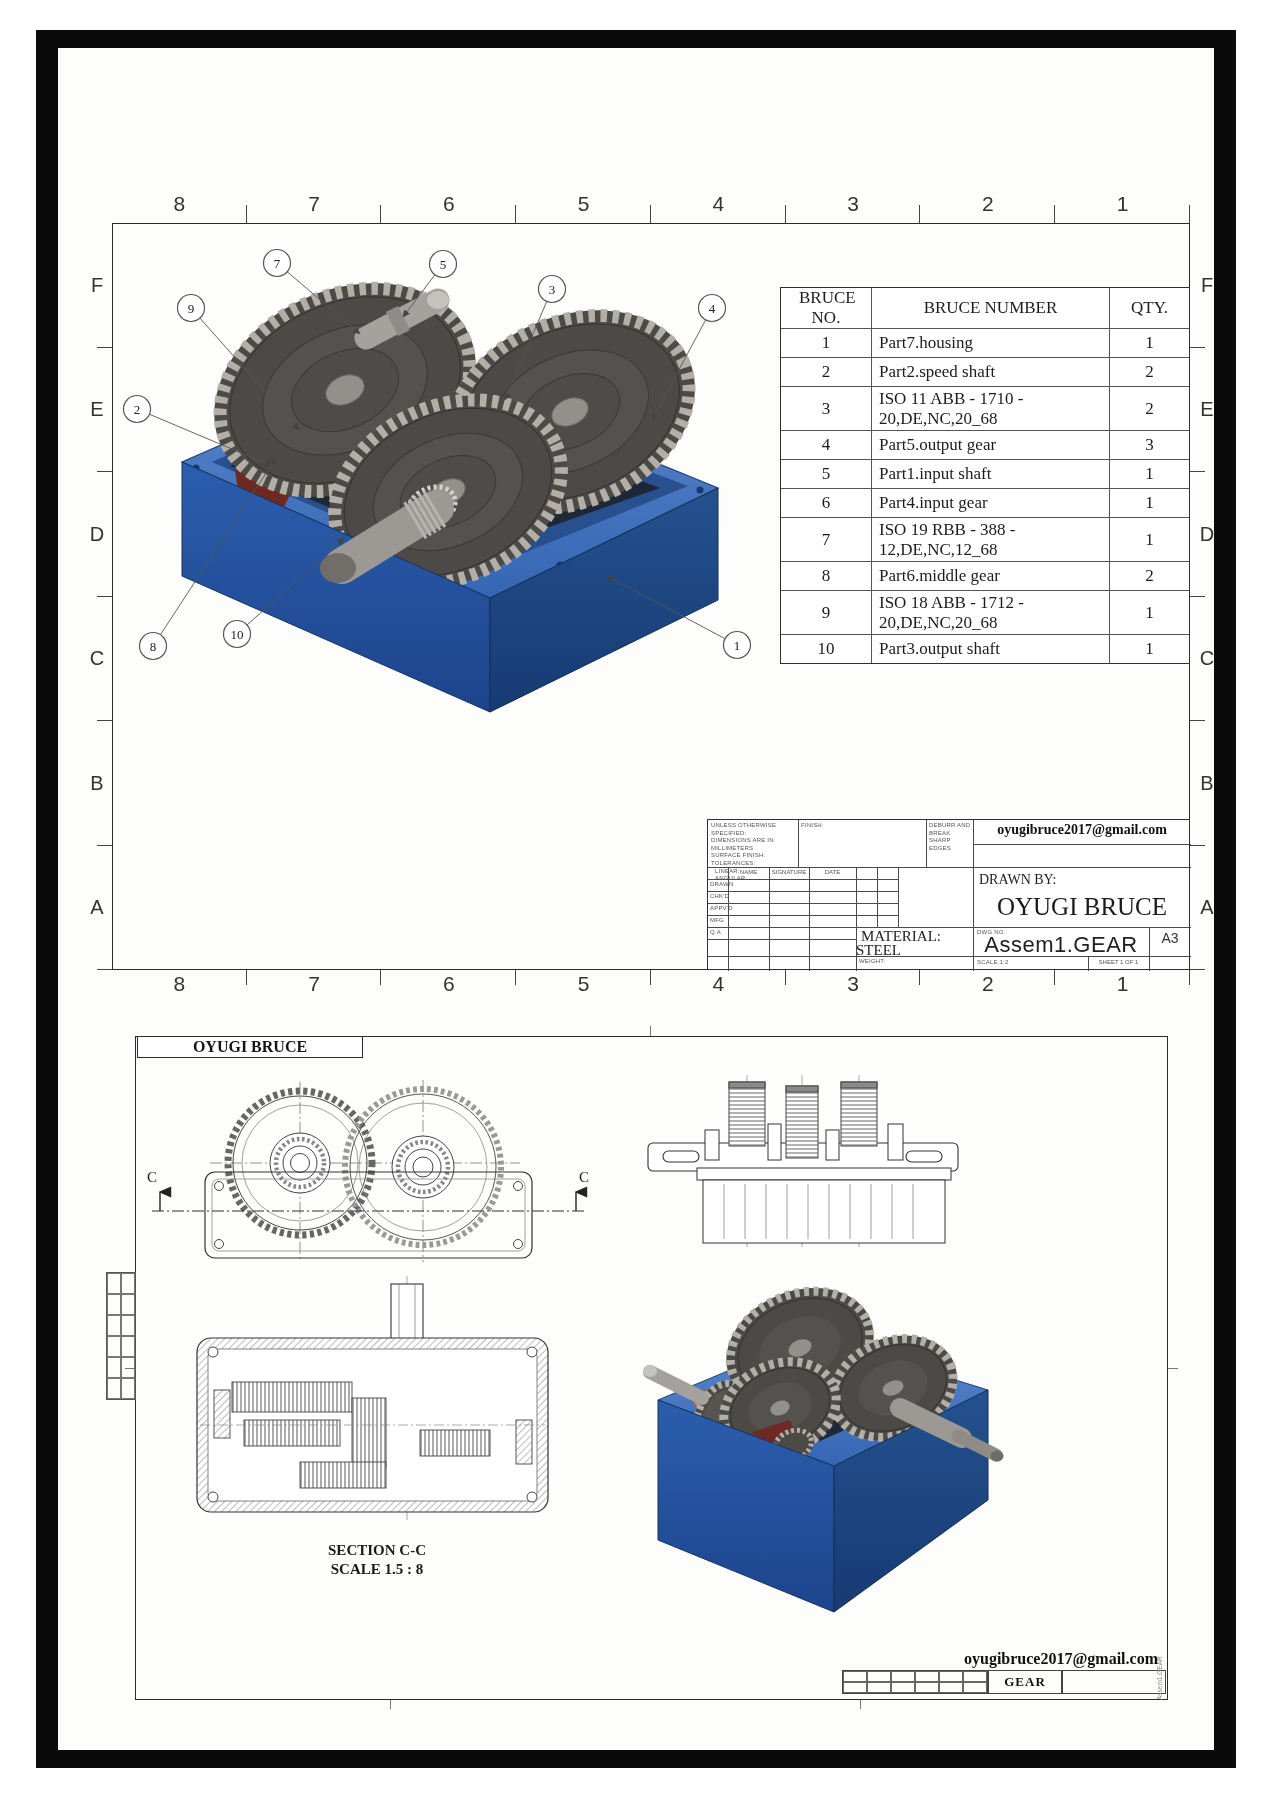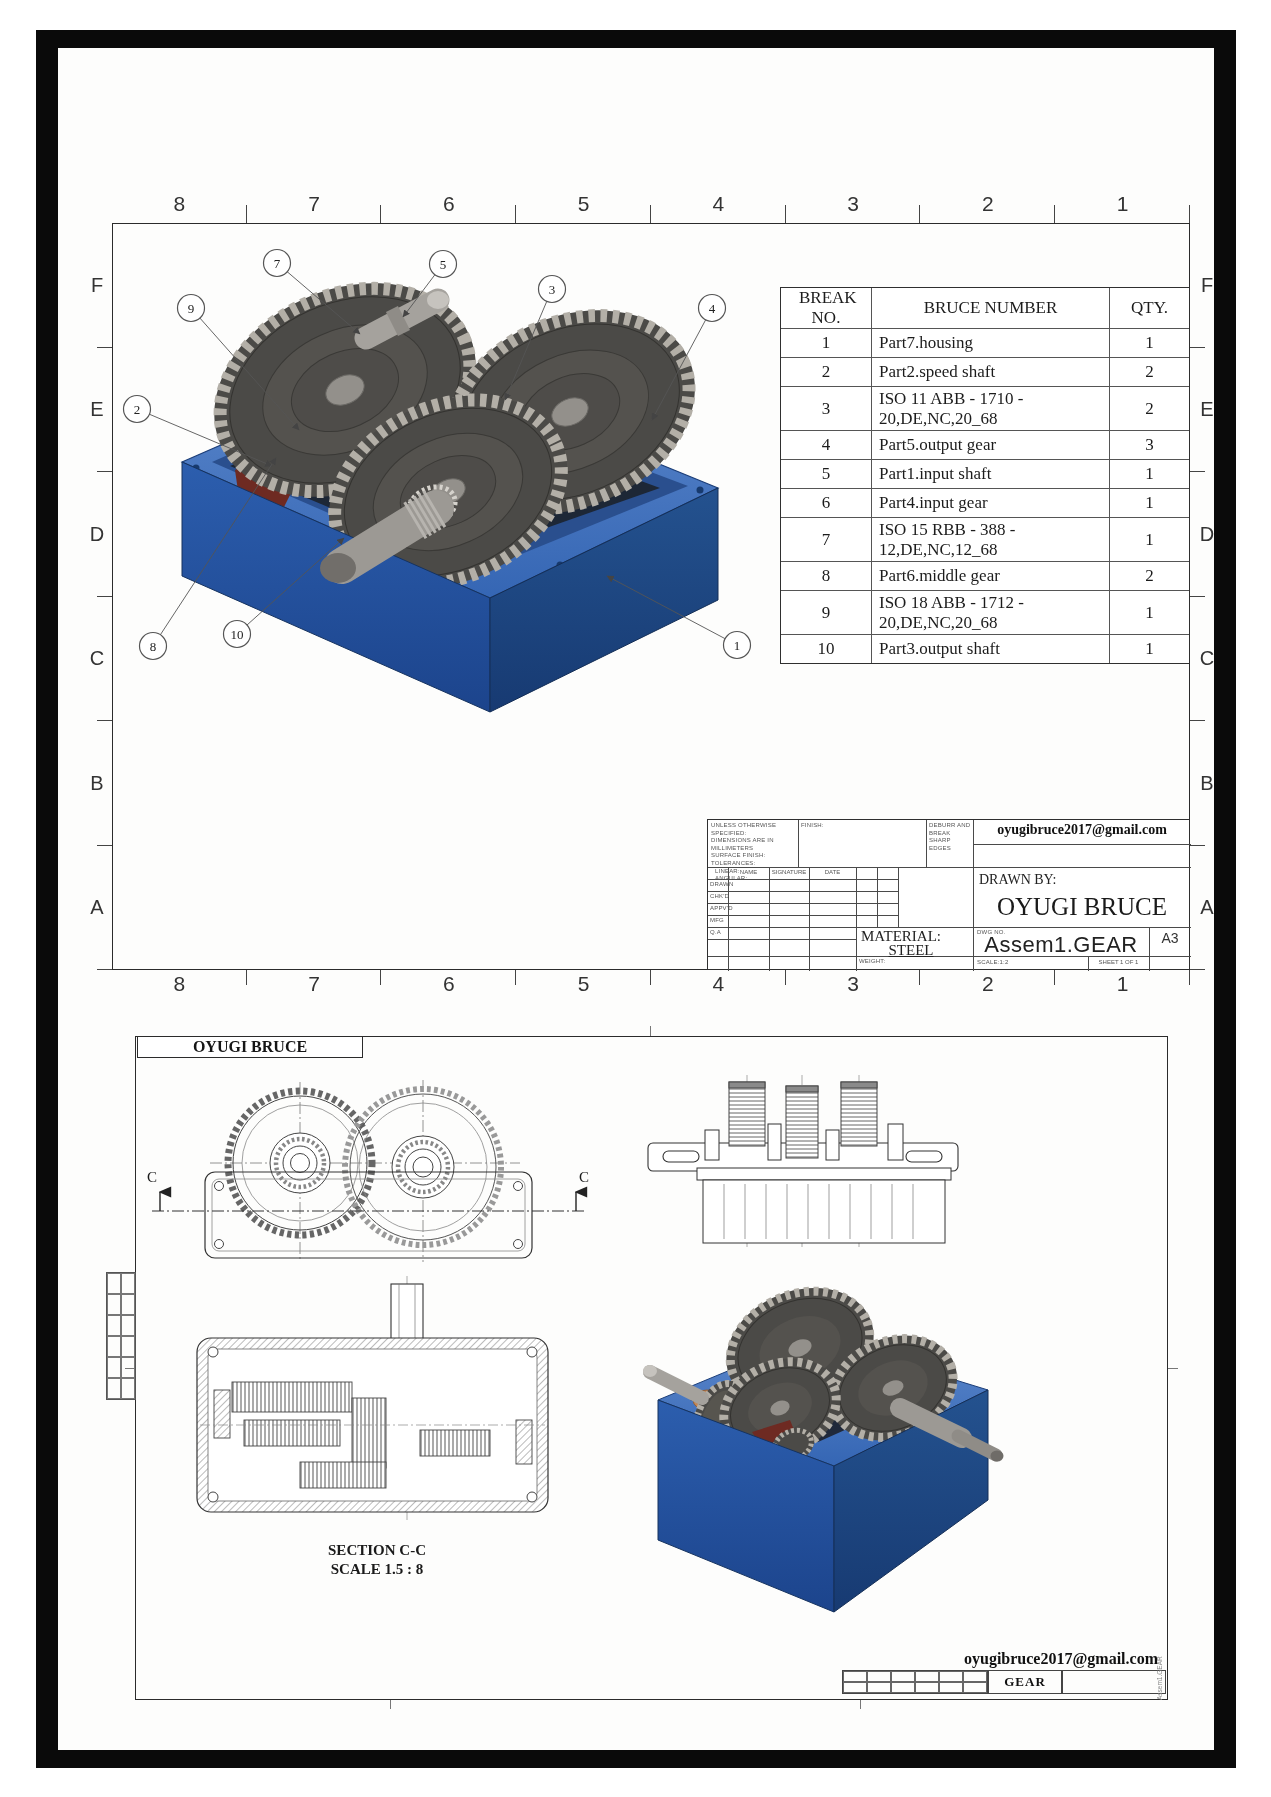--- a/index.html
+++ b/index.html
@@ -246,21 +246,21 @@
       <g>
           <circle cx="737" cy="645" r="13.5" fill="#fff" stroke="#555" stroke-width="1.2"></circle>
           <text x="737" y="649.5">1</text>
         </g>
     </g>
   </svg>
 
   <div id="ptable" class="abs">
     <div class="prow first phead" style="height:40px;">
       <div class="pc item">
-          <span style="display:inline-block;max-width:54px;text-align:center;">BREAK NO.</span>
+          <span style="display:inline-block;max-width:54px;text-align:center;">BRUCE NO.</span>
         </div>
       <div class="pc part" style="justify-content:center;padding-left:0;">
           <span>BRUCE NUMBER</span>
         </div>
       <div class="pc qty">
           <span>QTY.</span>
         </div>
     </div>
     <div class="prow" style="height:29px;">
         <div class="pc item">1</div>
@@ -287,21 +287,21 @@
         <div class="pc part">Part1.input shaft</div>
         <div class="pc qty">1</div>
       </div>
     <div class="prow" style="height:29px;">
         <div class="pc item">6</div>
         <div class="pc part">Part4.input gear</div>
         <div class="pc qty">1</div>
       </div>
     <div class="prow" style="height:44px;">
         <div class="pc item">7</div>
-        <div class="pc part">ISO 15 RBB - 388 - 12,DE,NC,12_68</div>
+        <div class="pc part">ISO 19 RBB - 388 - 12,DE,NC,12_68</div>
         <div class="pc qty">1</div>
       </div>
     <div class="prow" style="height:29px;">
         <div class="pc item">8</div>
         <div class="pc part">Part6.middle gear</div>
         <div class="pc qty">2</div>
       </div>
     <div class="prow" style="height:44px;">
         <div class="pc item">9</div>
         <div class="pc part">ISO 18 ABB - 1712 - 20,DE,NC,20_68</div>
@@ -355,21 +355,21 @@
     <div class="tiny" style="left:2px;top:61px;">DRAWN</div>
     <div class="tiny" style="left:2px;top:73px;">CHK'D</div>
     <div class="tiny" style="left:2px;top:85px;">APPV'D</div>
     <div class="tiny" style="left:2px;top:97px;">MFG</div>
     <div class="tiny" style="left:2px;top:109px;">Q.A</div>
 
     <div class="abs serif" style="left:271px;top:52px;font-size:14px;color:#222;">DRAWN BY:</div>
     <div class="abs serif" style="left:265px;top:73px;width:218px;text-align:center;font-size:25px;color:#1a1a1a;">OYUGI BRUCE</div>
 
     <div class="abs serif" style="left:153px;top:108px;font-size:15px;color:#222;">MATERIAL:</div>
-    <div class="abs serif" style="left:148px;top:122px;width:110px;text-align:center;font-size:15px;color:#222;text-decoration:underline;">STEEL</div>
+    <div class="abs serif" style="left:148px;top:122px;width:110px;text-align:left;font-size:15px;color:#222;">STEEL</div>
     <div class="tiny" style="left:151px;top:138px;">WEIGHT:</div>
 
     <div class="tiny" style="left:269px;top:109px;">DWG NO.</div>
     <div class="abs sans" style="left:265px;top:112px;width:176px;text-align:center;font-size:22px;letter-spacing:0.5px;color:#222;">Assem1.GEAR</div>
     <div class="abs sans" style="left:441px;top:110px;width:42px;text-align:center;font-size:14px;color:#333;">A3</div>
     <div class="tiny" style="left:269px;top:139px;">SCALE:1:2</div>
     <div class="tinyc" style="left:380px;top:139px;width:61px;">SHEET 1 OF 1</div>
   </div>
 
   <div class="abs frame" style="left:135px;top:1036px;width:1033px;height:664px;"></div>

